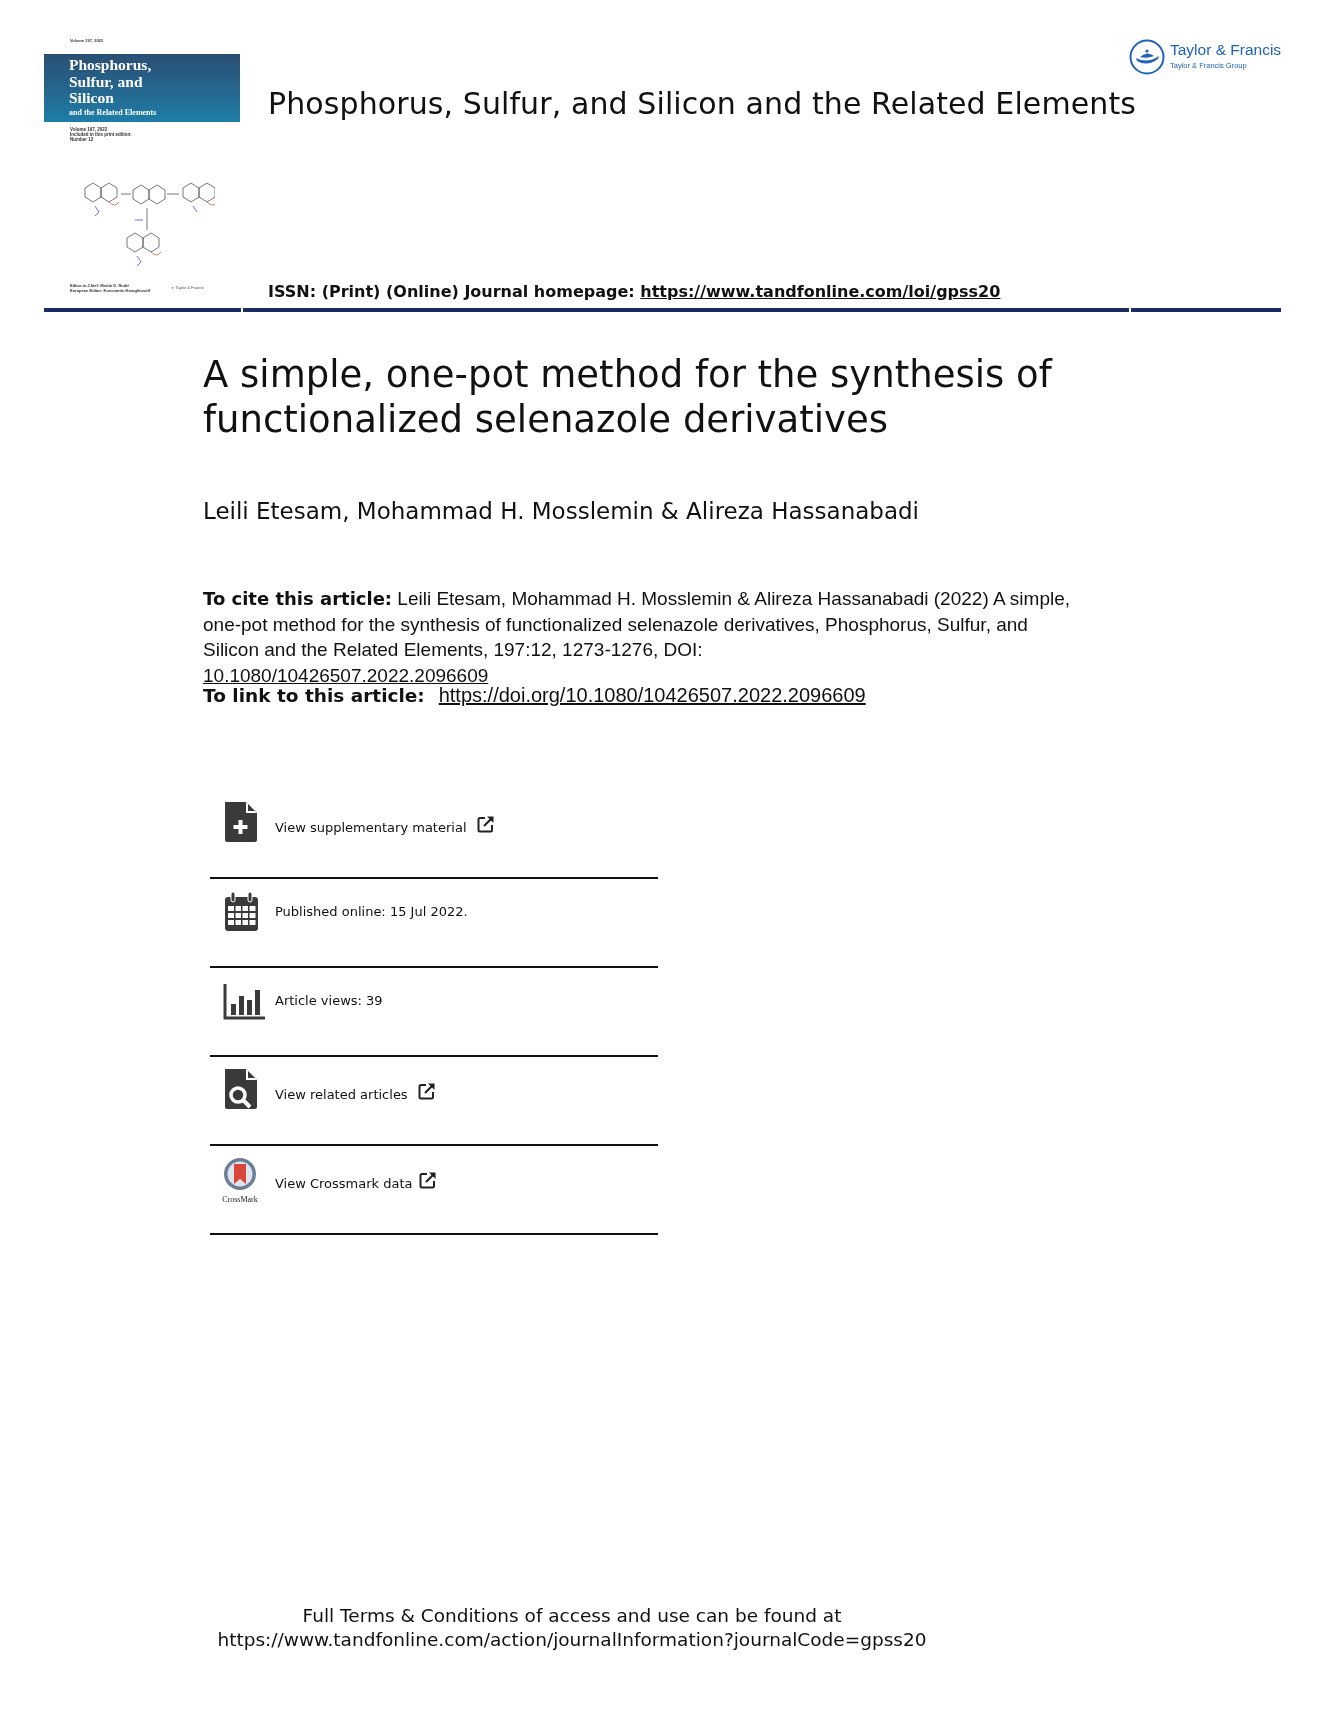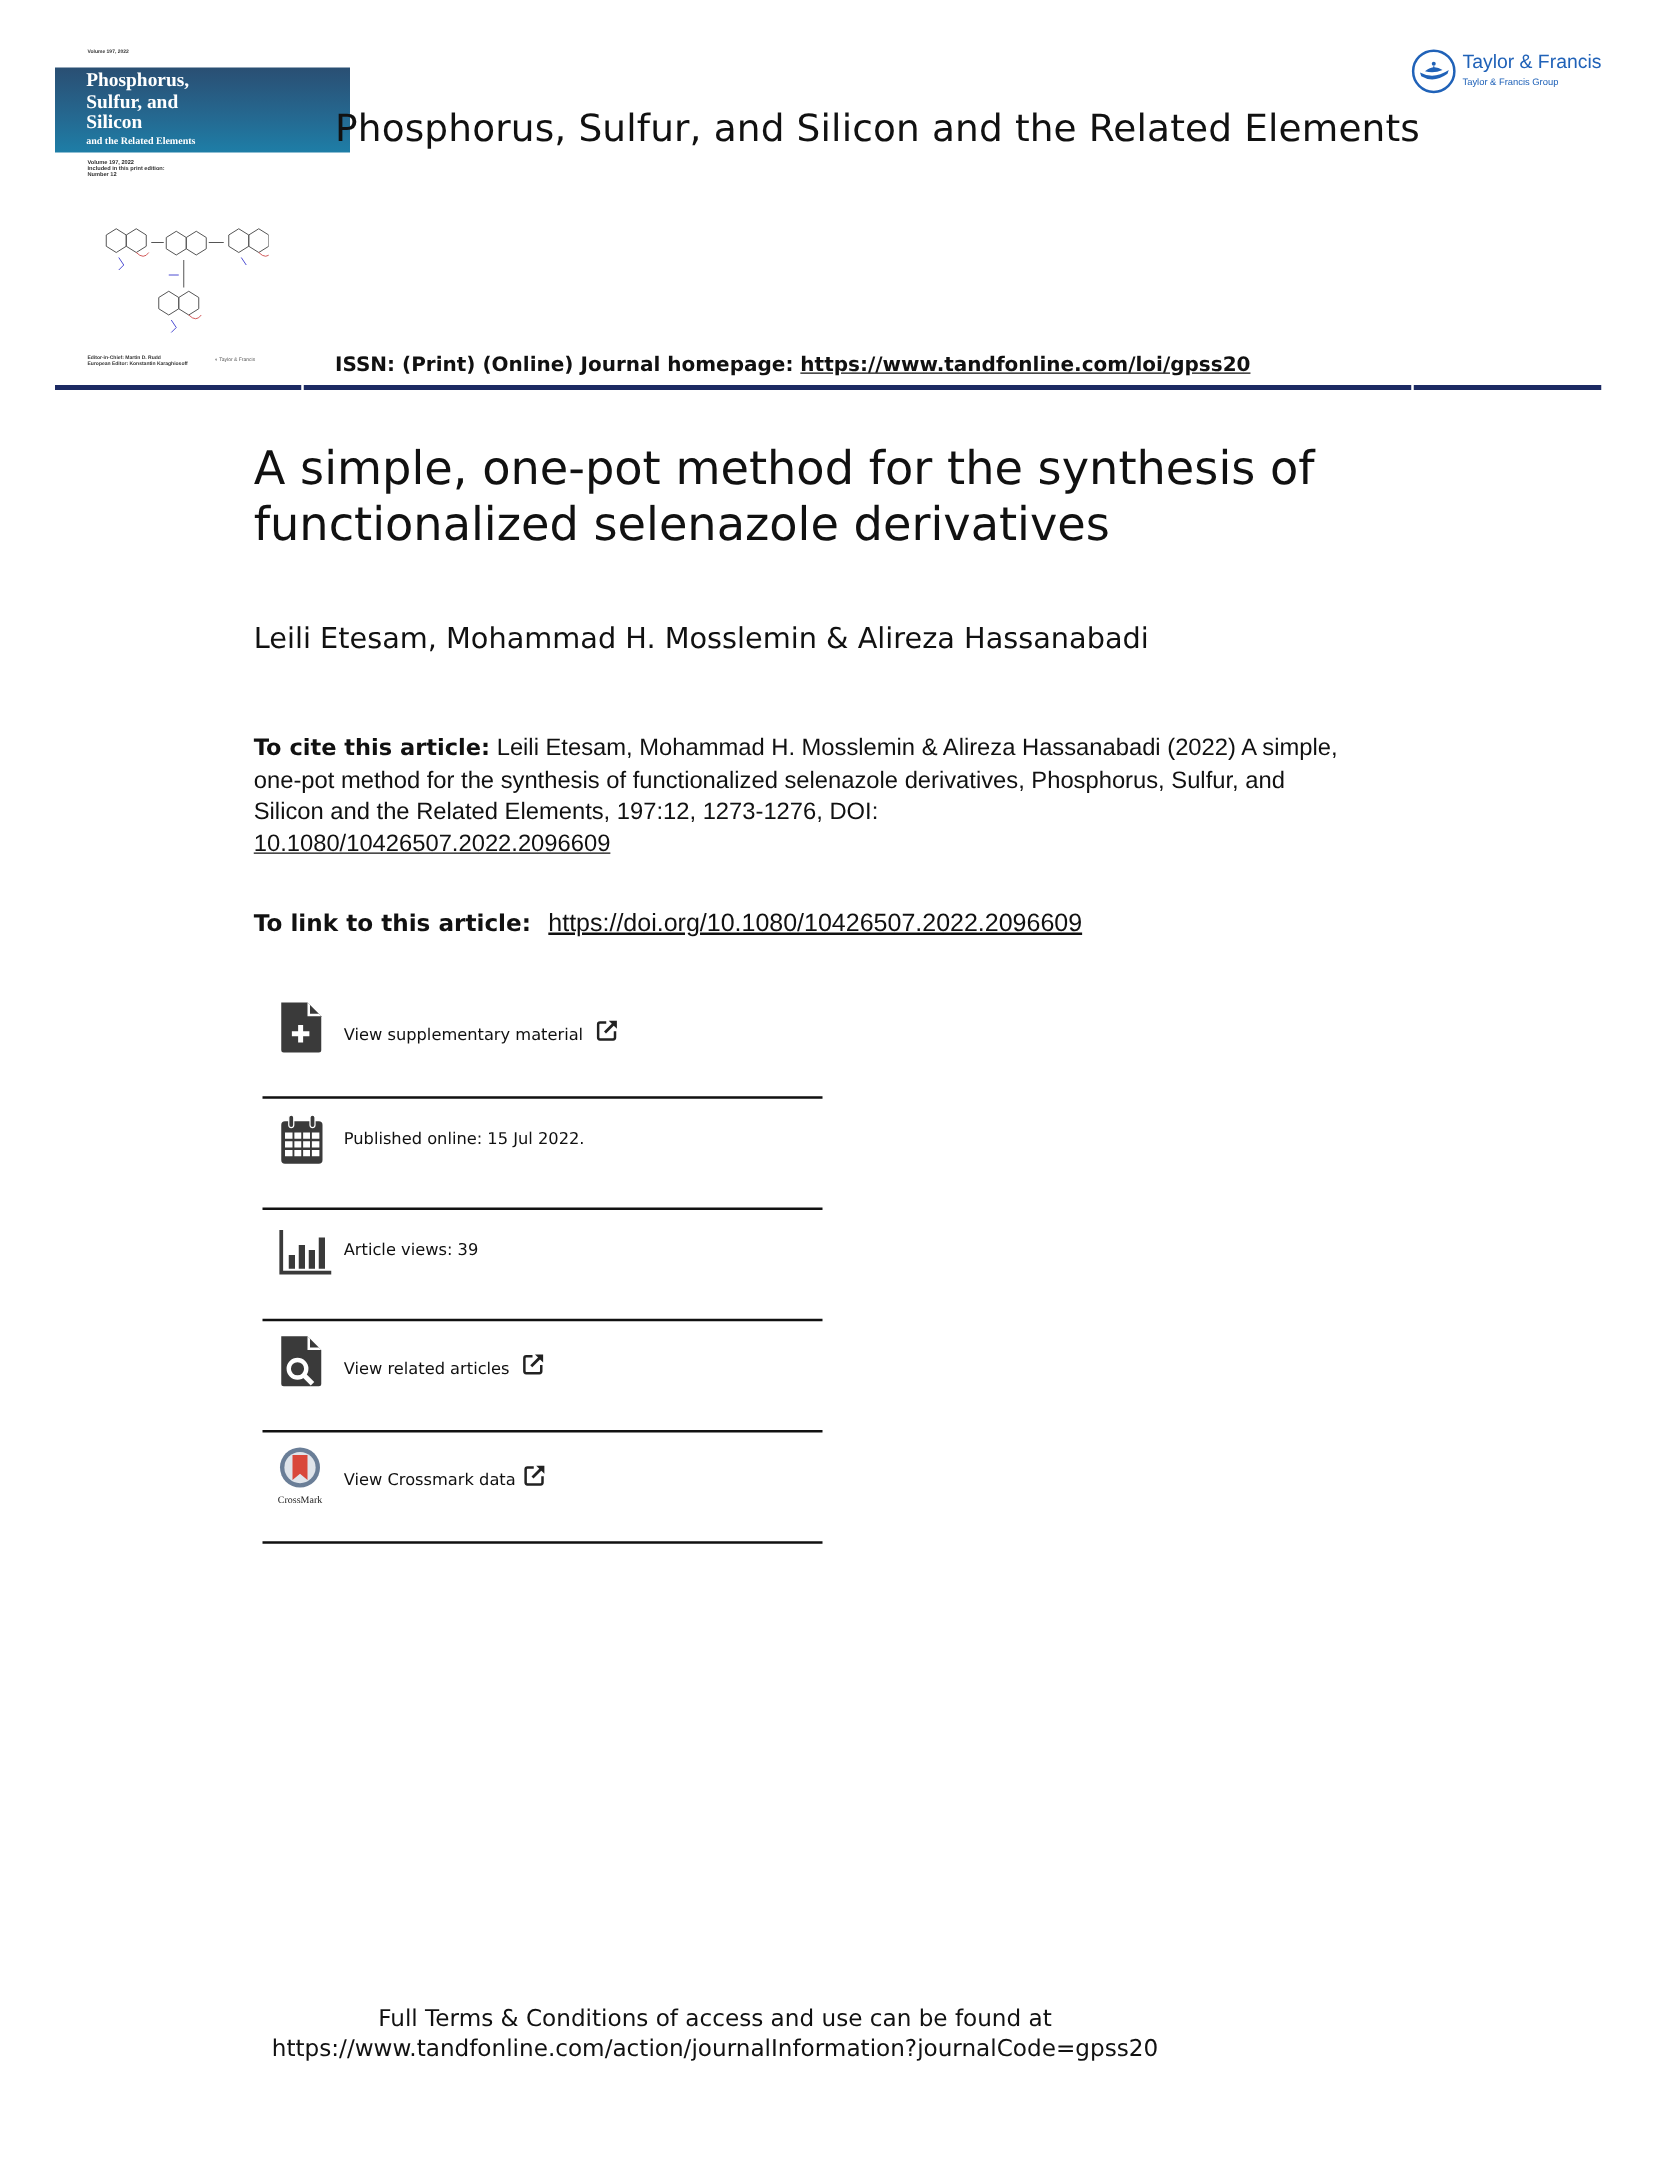--- a/index.html
+++ b/index.html
@@ -3,21 +3,21 @@
 <meta charset="utf-8">
 <style>
   html, body { margin: 0; padding: 0; background: #ffffff; }
   body { width: 1322px; height: 1736px; position: relative; overflow: hidden;
          font-family: "DejaVu Sans", sans-serif; color: #111; }
   .abs { position: absolute; }
 
   
   .cover { left: 44px; top: 38px; width: 196px; height: 256px; background: #fff; }
   .cover-vol { left: 70px; top: 38px; font-size: 4px; font-family: "Liberation Sans", sans-serif; color:#333; font-weight: bold; }
-  .cover-band { left: 44px; top: 54px; width: 236px; height: 68px;
+  .cover-band { left: 44px; top: 54px; width: 196px; height: 68px;
                 background: linear-gradient(180deg, #2a4f73 0%, #25678f 55%, #1e7ea7 100%); }
   .cover-band .t { position:absolute; left: 25px; top: 3px; color: #fff;
                    font-family: "Liberation Serif", serif; font-weight: bold; font-size: 15.5px; line-height: 16.5px; }
   .cover-band .s { position:absolute; left: 25px; top: 54px; color: #fff;
                    font-family: "Liberation Serif", serif; font-weight: bold; font-size: 8px; }
   .cover-ed { left: 70px; top: 127px; font-family: "Liberation Sans", sans-serif; font-size: 4.5px; line-height: 5px; color:#333; font-weight: bold; }
   .cover-art { left: 75px; top: 168px; width: 140px; height: 105px; }
   .cover-foot { left: 70px; top: 283px; font-family: "Liberation Sans", sans-serif; font-size: 4px; line-height: 5px; color:#333; font-weight:bold; }
   .cover-foot-logo { left: 172px; top: 285px; font-size: 4px; color:#555; font-family:"Liberation Sans",sans-serif; }
 
@@ -33,21 +33,21 @@
   .rule { left: 44px; top: 308px; width: 1237px; height: 4px; background: #1c2a63; }
   .rule-gap1 { left: 241px; top: 308px; width: 2px; height: 4px; background:#fff; }
   .rule-gap2 { left: 1129px; top: 308px; width: 2px; height: 4px; background:#fff; }
 
   .title { left: 203px; top: 352px; font-size: 37px; line-height: 45px; width: 880px; color:#111; }
   .authors { left: 203px; top: 498px; font-size: 23px; color:#111; white-space: nowrap; }
 
   .cite { left: 203px; top: 586px; width: 870px; font-family: "Liberation Sans", sans-serif; font-size: 19px; line-height: 25.5px; color:#111; }
   .cite .lbl { font-family: "DejaVu Sans", sans-serif; font-weight: bold; font-size: 18px; }
   .cite a { color:#111; text-decoration: underline; }
-  .link { left: 203px; top: 728px; font-size: 18.5px; white-space: nowrap; color:#111; }
+  .link { left: 203px; top: 684px; font-size: 18.5px; white-space: nowrap; color:#111; }
   .link .lbl { font-weight: bold; }
   .link a { color:#111; text-decoration: underline; margin-left: 8px; font-family: "Liberation Sans", sans-serif; font-size: 20px; }
 
   .items { left: 210px; top: 790px; width: 448px; }
   .item { position: relative; height: 89px; border-bottom: 2px solid #111; box-sizing: border-box; }
   .item .ic { position:absolute; left: 12px; top: 10px; width: 38px; height: 44px; }
   .item .lbl { position:absolute; left: 65px; top: 25px; font-size: 13px; color:#111; white-space: nowrap; }
   .item .ext { display:inline-block; width: 18px; height: 18px; vertical-align: -1px; margin-left: 6px; }
 
   .footer { left: 0; top: 1604px; width: 1144px; text-align: center; font-size: 18.5px; line-height: 24px; color:#111; }

